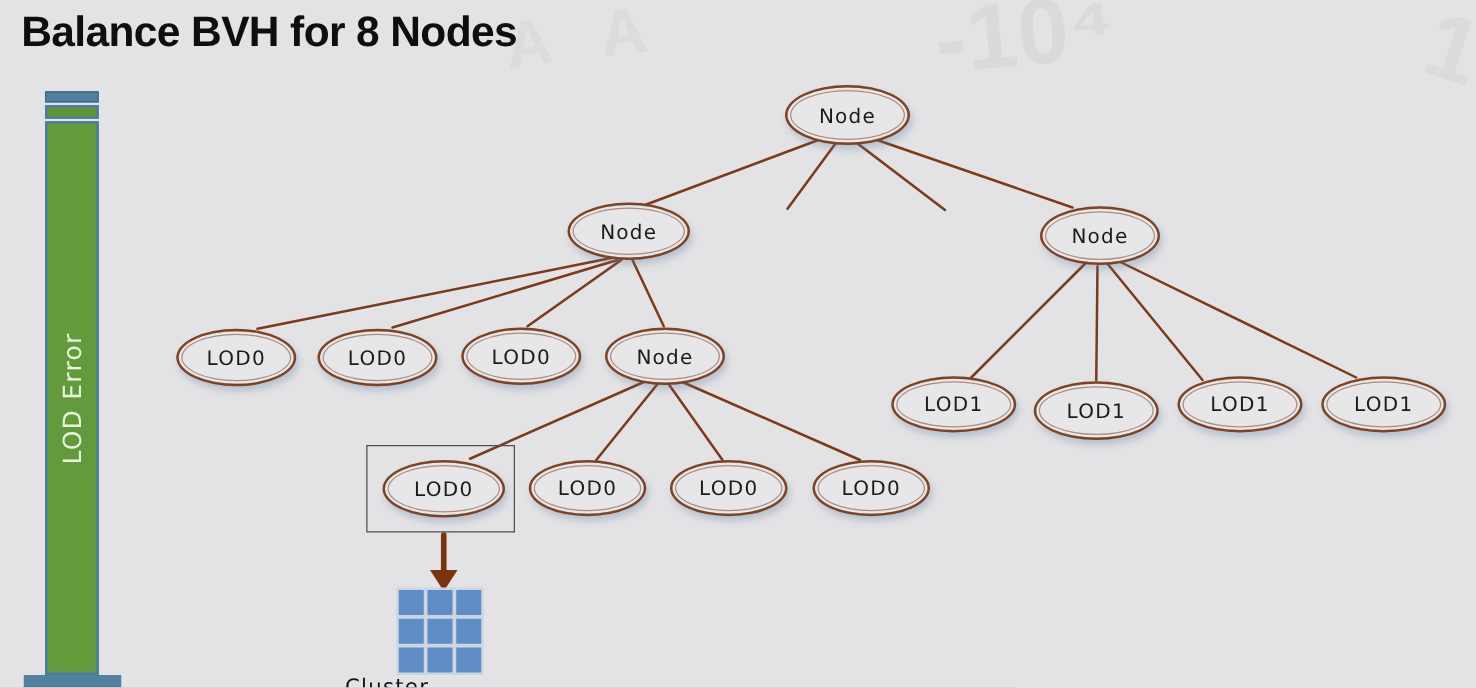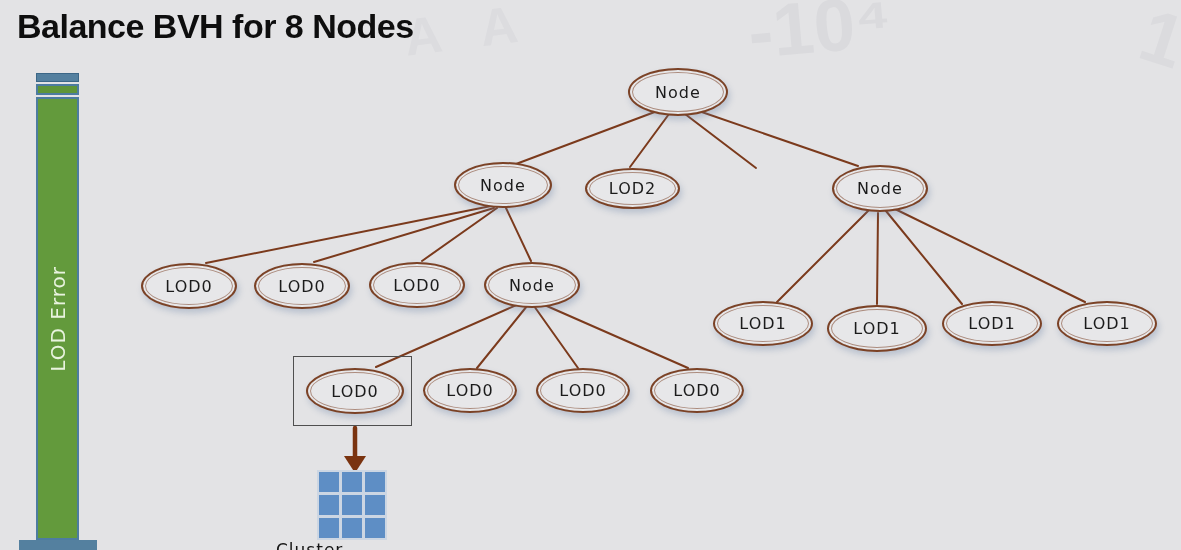--- a/index.html
+++ b/index.html
@@ -96,21 +96,20 @@
     <line x1="878" y1="213" x2="877" y2="304"></line>
     <line x1="886" y1="211" x2="962" y2="304"></line>
     <line x1="893" y1="208" x2="1085" y2="302"></line>
 
     <line class="arrow-shaft" x1="355" y1="428" x2="355" y2="459"></line>
     <polygon points="344,456 366,456 355,473" fill="#7a330f"></polygon>
   </svg>
 
   <div class="node" style="left:628px; top:68px;  width:100px; height:48px;">Node</div>
   <div class="node" style="left:454px; top:162px; width:98px;  height:46px;">Node</div>
-  <div class="node" style="left:585px; top:168px; width:95px;  height:41px;">LOD2</div>
   <div class="node" style="left:832px; top:165px; width:96px;  height:47px;">Node</div>
 
   <div class="node" style="left:141px; top:263px; width:96px; height:46px;">LOD0</div>
   <div class="node" style="left:254px; top:263px; width:96px; height:46px;">LOD0</div>
   <div class="node" style="left:369px; top:262px; width:96px; height:46px;">LOD0</div>
   <div class="node" style="left:484px; top:262px; width:96px; height:46px;">Node</div>
 
   <div class="node" style="left:306px; top:368px; width:98px; height:46px;">LOD0</div>
   <div class="node" style="left:423px; top:368px; width:94px; height:45px;">LOD0</div>
   <div class="node" style="left:536px; top:368px; width:94px; height:45px;">LOD0</div>

